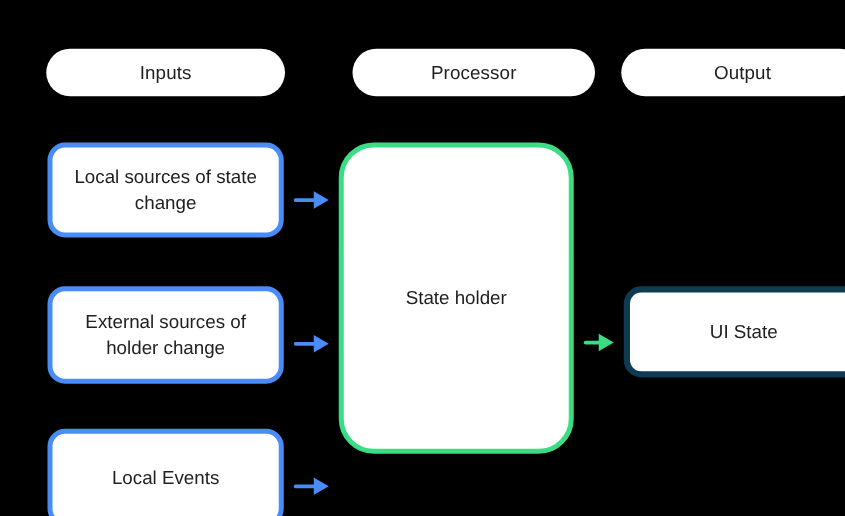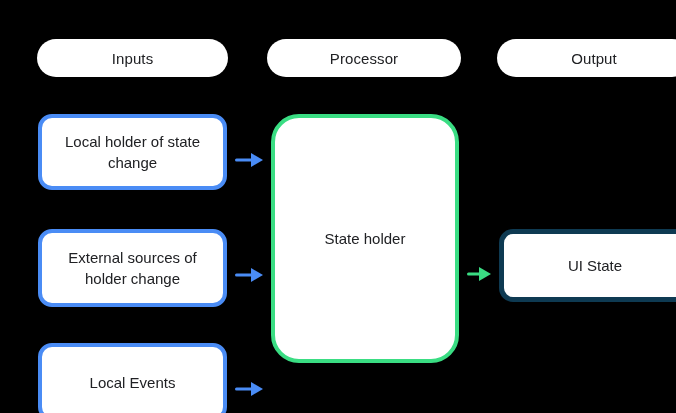--- a/index.html
+++ b/index.html
@@ -71,21 +71,21 @@
     border-top: 7px solid transparent;
     border-bottom: 7px solid transparent;
   }
   .arrow-blue .shaft { background: var(--arrow-blue); }
   .arrow-blue .head  { border-left: 12px solid var(--arrow-blue); }
   .arrow-green .shaft { background: var(--arrow-green); }
   .arrow-green .head  { border-left: 12px solid var(--arrow-green); }
 
   
   #pill-inputs     { left: 13px;  top: 15px; width: 191px; }
-  #pill-processor  { left: 243px; top: 15px; width: 194px; }
+  #pill-processor  { left: 258px; top: 15px; width: 194px; }
   #pill-output     { left: 473px; top: 15px; width: 194px; }
   #node-local      { left: 14px;  top: 90px;  width: 189px; height: 76px; }
   #node-external   { left: 14px;  top: 205px; width: 189px; height: 78px; }
   #node-user       { left: 14px;  top: 319px; width: 189px; height: 78px; }
   #node-stateholder{ left: 247px; top: 90px;  width: 188px; height: 249px; }
   #node-uistate    { left: 475px; top: 205px; width: 192px; height: 73px; text-align: center; }
   #arrow-local     { left: 203px; top: 121px; width: 44px; }
   #arrow-external  { left: 203px; top: 236px; width: 44px; }
   #arrow-user      { left: 203px; top: 350px; width: 44px; }
   #arrow-output    { left: 435px; top: 235px; width: 40px; }
@@ -97,21 +97,21 @@
   <span>Inputs</span>
 </div>
 <div id="pill-processor" class="abs pill">
   <span>Processor</span>
 </div>
 <div id="pill-output" class="abs pill">
   <span>Output</span>
 </div>
 
 <div id="node-local" class="abs node input-node">
-  <span class="label">Local holder of state change</span>
+  <span class="label">Local sources of state change</span>
 </div>
 <div id="node-external" class="abs node input-node">
   <span class="label">External sources of holder change</span>
 </div>
 <div id="node-user" class="abs node input-node">
   <span class="label">Local Events</span>
 </div>
 
 <div id="node-stateholder" class="abs node processor-node">
   <span class="label">State holder</span>

